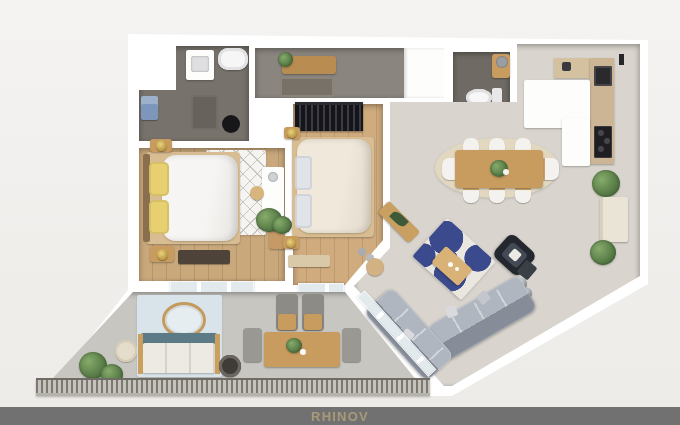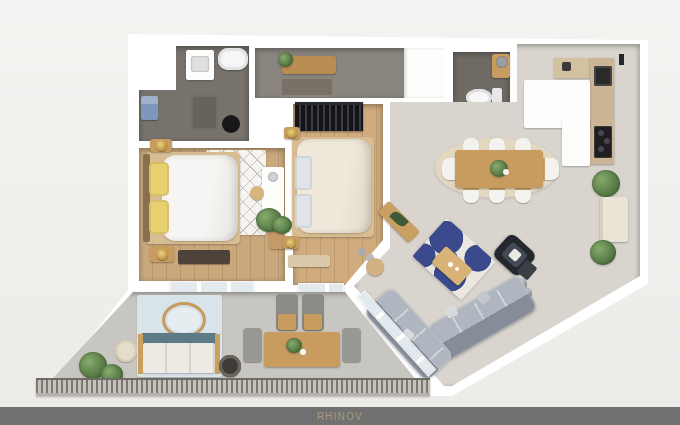--- a/index.html
+++ b/index.html
@@ -43,21 +43,21 @@
   .cushions{position:absolute;inset:3px 3px 45% 3px;background:repeating-linear-gradient(90deg,rgba(0,0,0,0) 0 24px,rgba(255,255,255,.4) 24px 26px);}
   .wardrobe{background:repeating-linear-gradient(90deg,#141419 0 4px,#3c3c46 4px 6px);border-top:3px solid #2a2a31;box-shadow:0 1px 2px rgba(0,0,0,.4);}
   .railing{
     background:repeating-linear-gradient(90deg,#7c7973 0 2px,#c6c3bd 2px 5px);
     border-top:2px solid #6f6c66;border-bottom:2px solid #8a8781;box-shadow:0 2px 2px rgba(0,0,0,.25);}
   #footer{
     left:0;right:0;bottom:0;height:18px;background:var(--footer-bg,#717171);
     display:flex;align-items:center;justify-content:center;
     color:var(--footer-text,#e9e9e9);font-size:7.5px;letter-spacing:.2px;
   }
-  #footer .brand{color:var(--brand-gold,#a89a79);font-weight:normal;letter-spacing:1.2px;font-size:10px;}
+  #footer .brand{color:var(--brand-gold,#a89a79);font-weight:bold;letter-spacing:1.2px;font-size:13px;}
 </style>
 </head>
 <body>
 
 <div id="stage">
 
   <div class="abs apartment" style="left:44px;top:34px;width:604px;height:362px;
               clip-path:polygon(84px 0,604px 6px,604px 250px,408px 362px,0 362px,84px 256px);"></div>
 
   <div class="abs floor" style="left:139px;top:46px;width:110px;height:95px;background:var(--bath-floor,#77726b);

